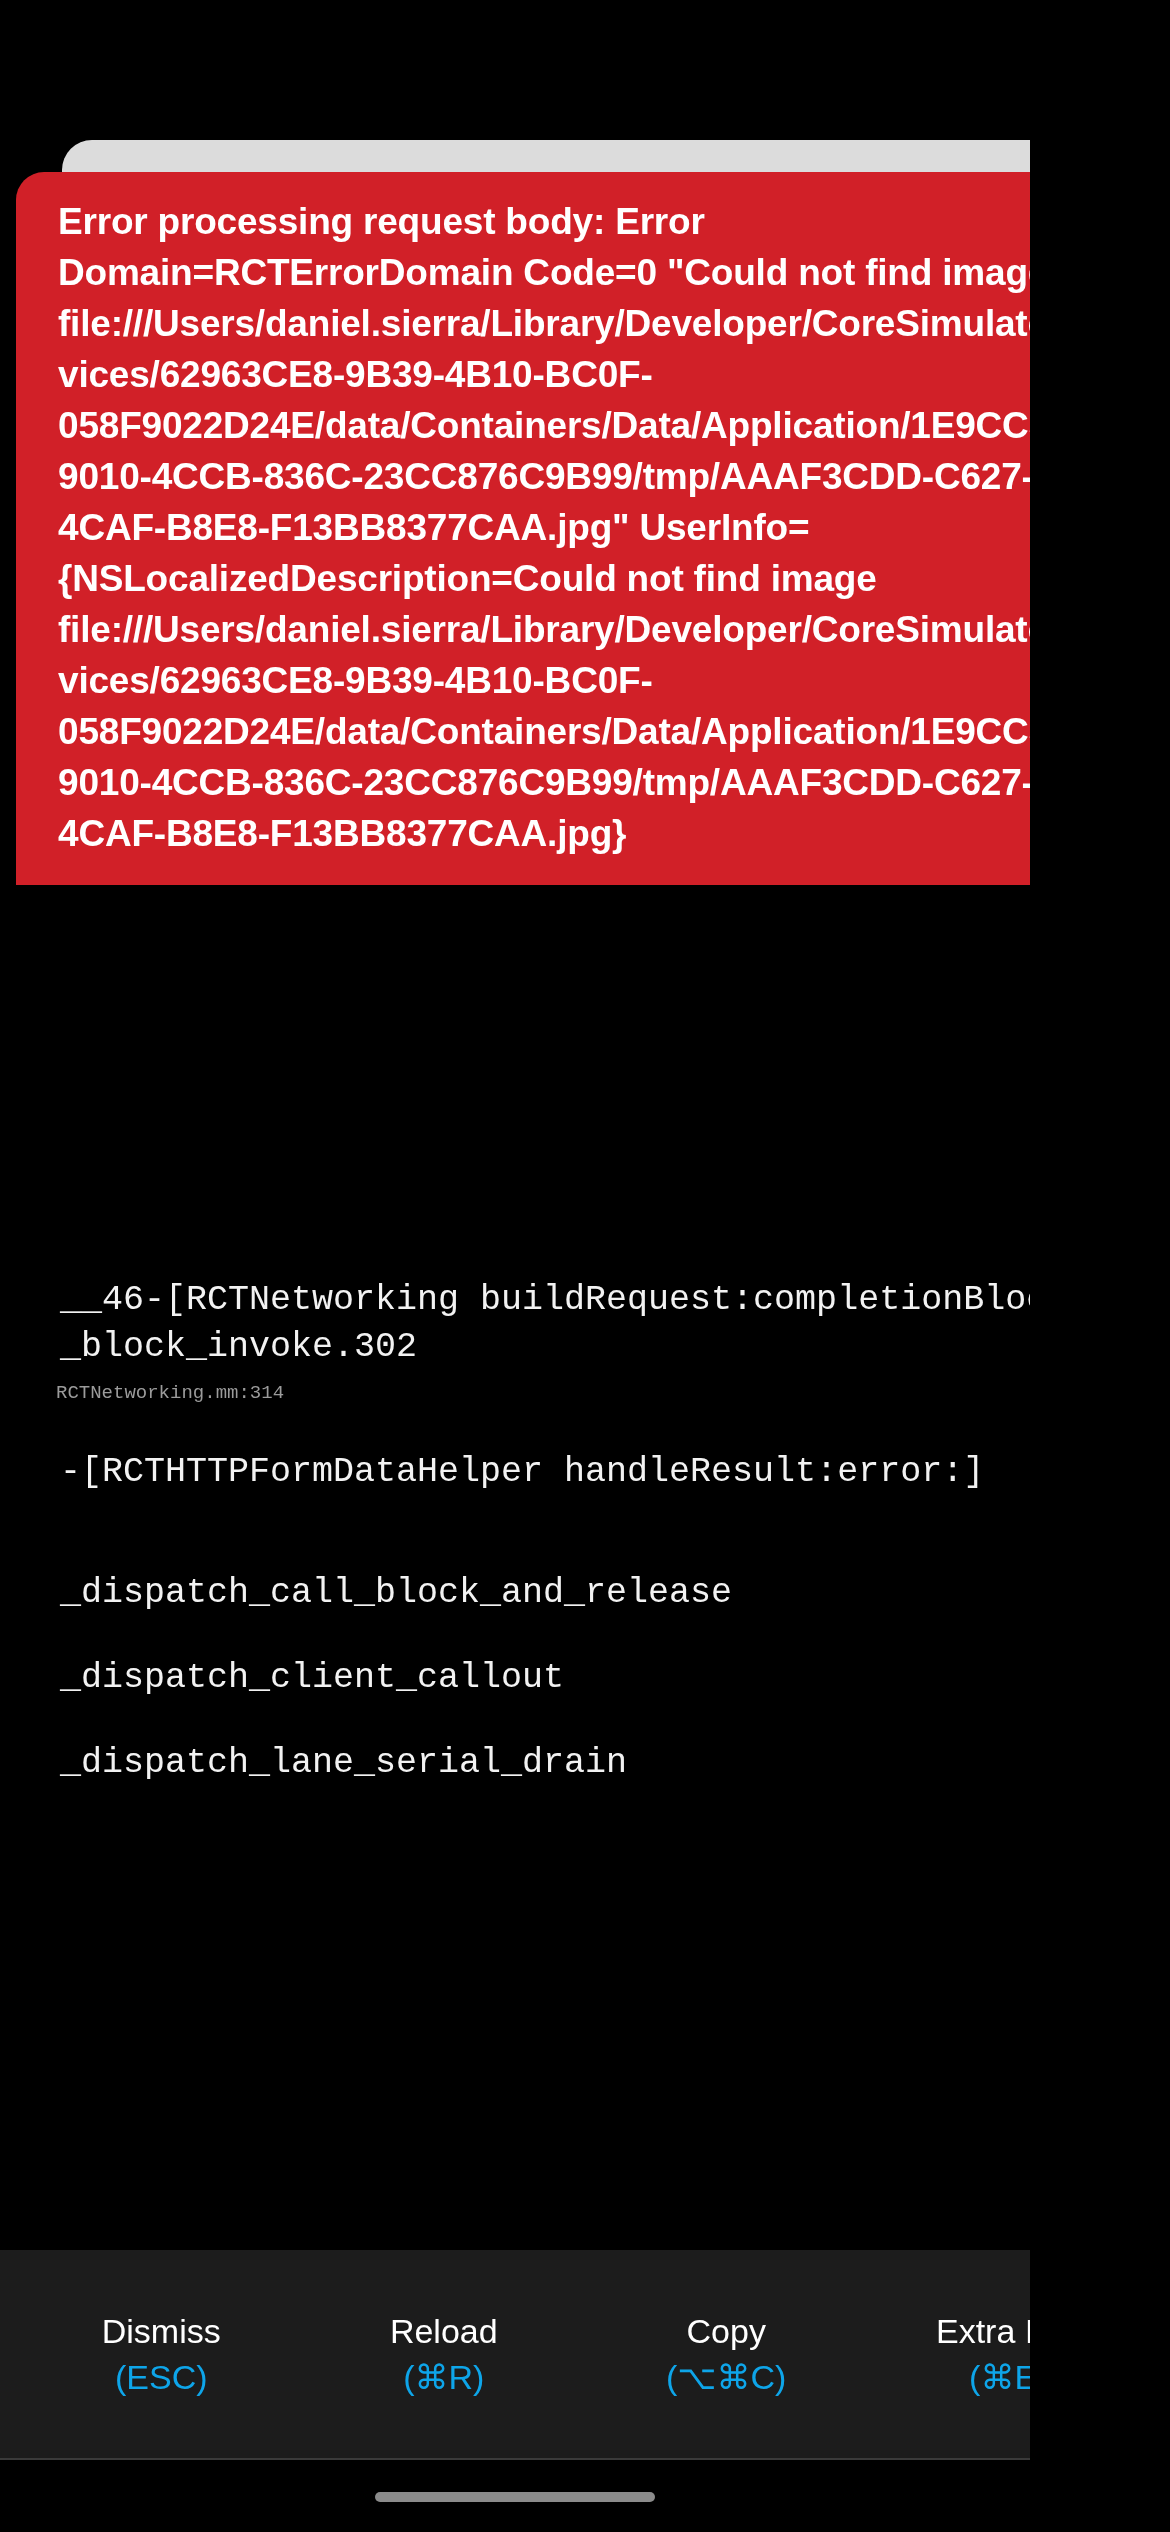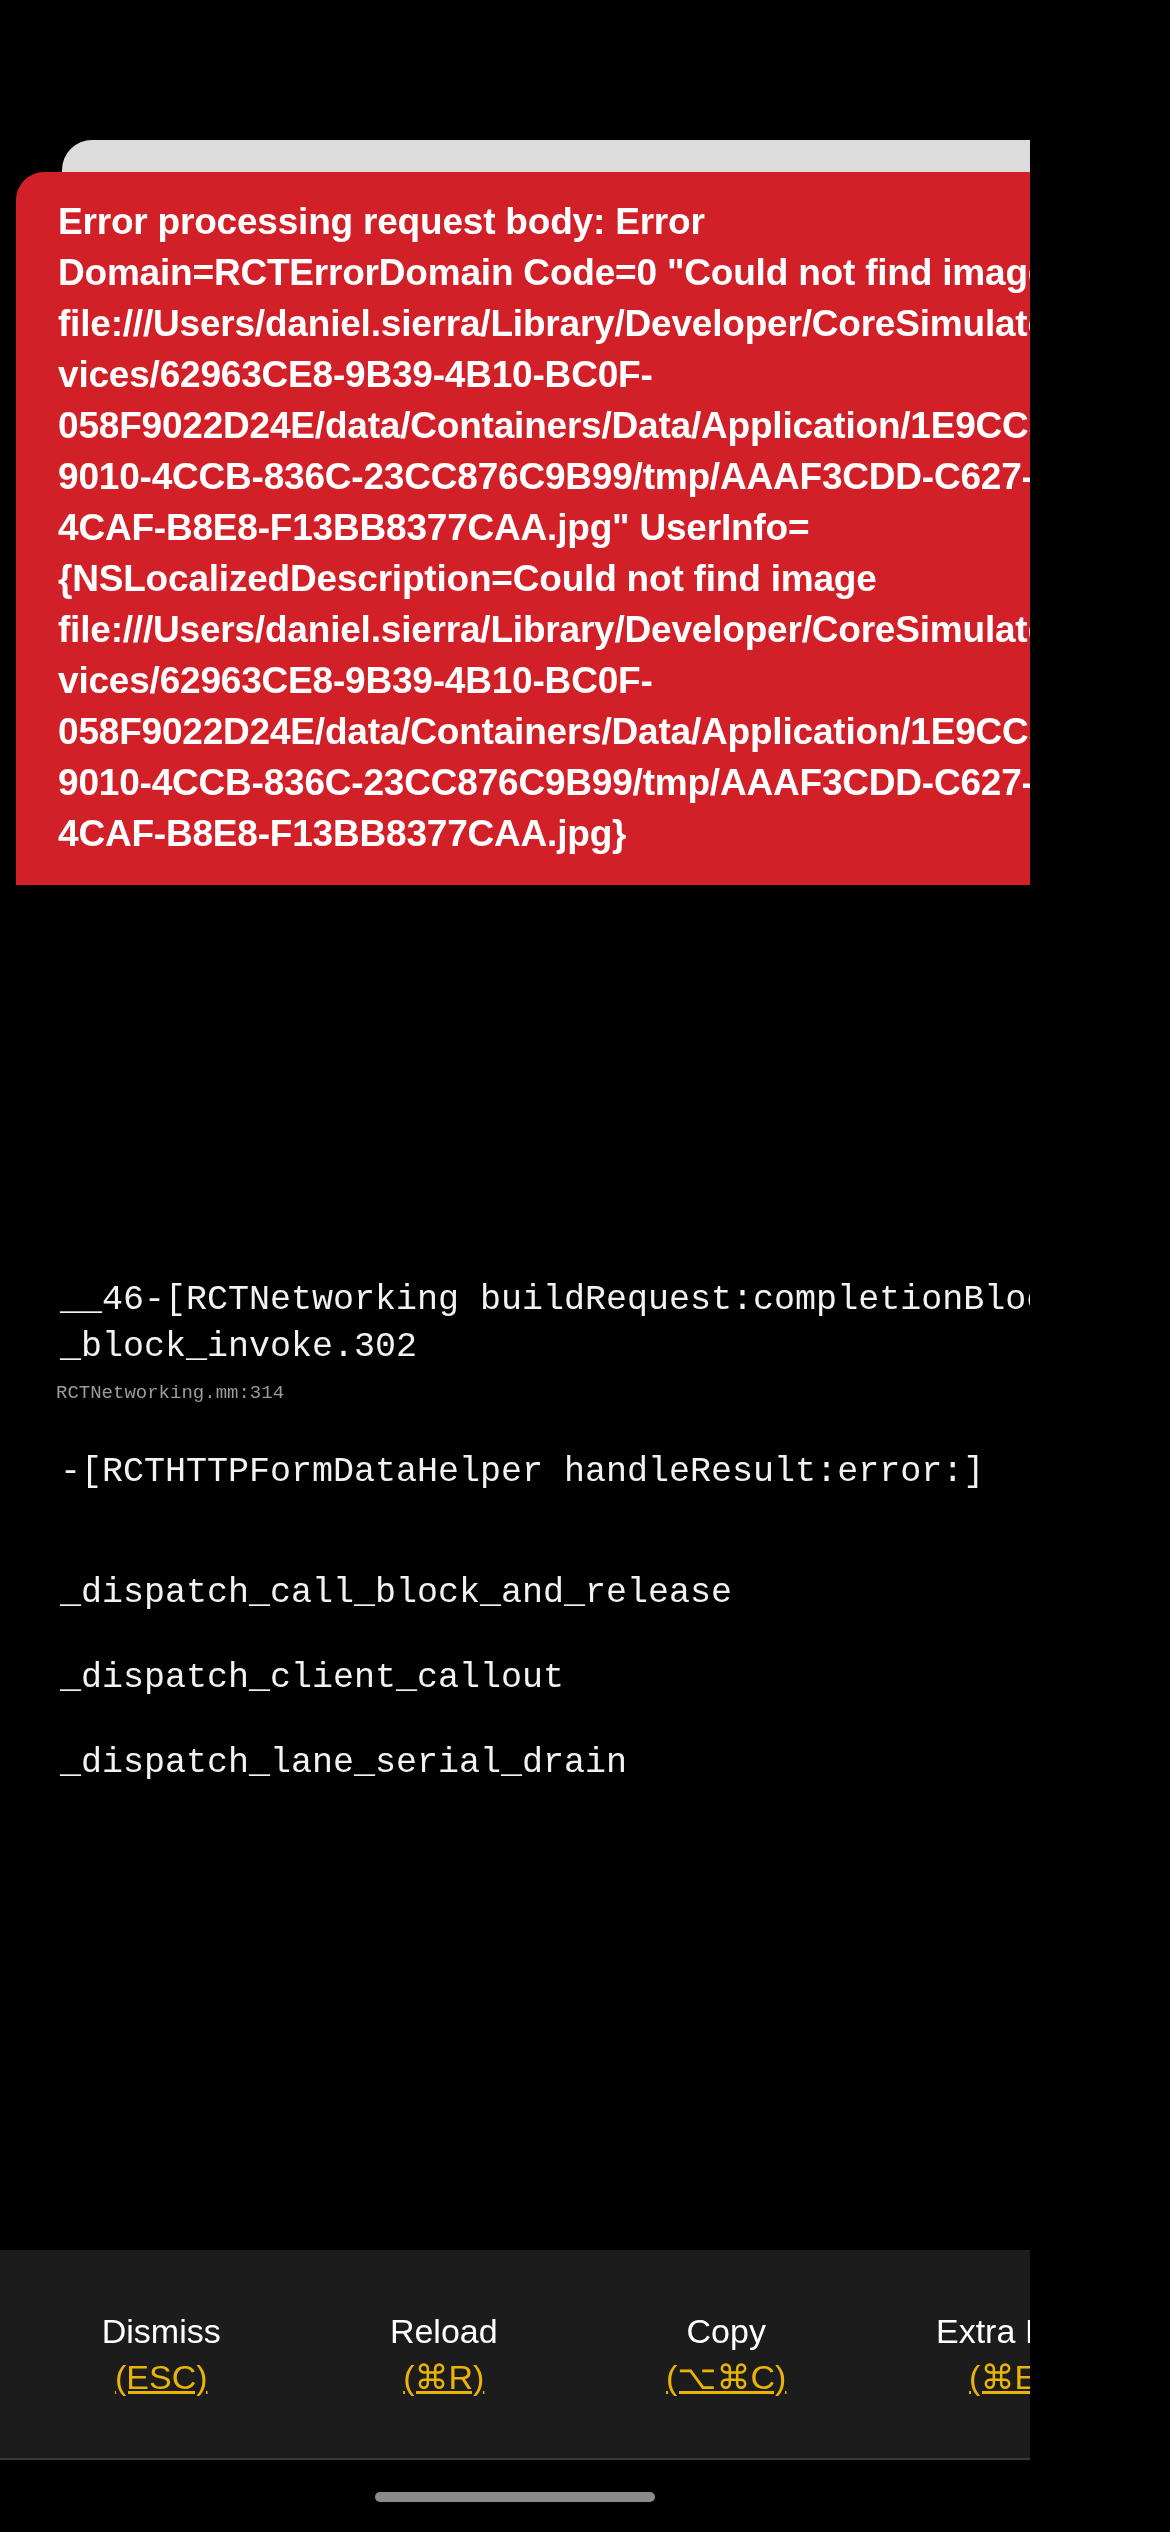--- a/index.html
+++ b/index.html
@@ -124,22 +124,21 @@
   .toolbar-label {
     font-family: "Liberation Sans", sans-serif;
     font-size: 34px;
     line-height: 46px;
     color: #ffffff;
   }
   .toolbar-shortcut {
     font-family: "Liberation Sans", sans-serif;
     font-size: 34px;
     line-height: 46px;
-    color: #eab308;
-    text-decoration: underline;
+    color: #0ea5e9;
   }
 
   
   #toolbar-bottom-rule {
     position: absolute;
     left: 0;
     top: 2458px;
     width: 1170px;
     height: 2px;
     background: #3a3a3a;

